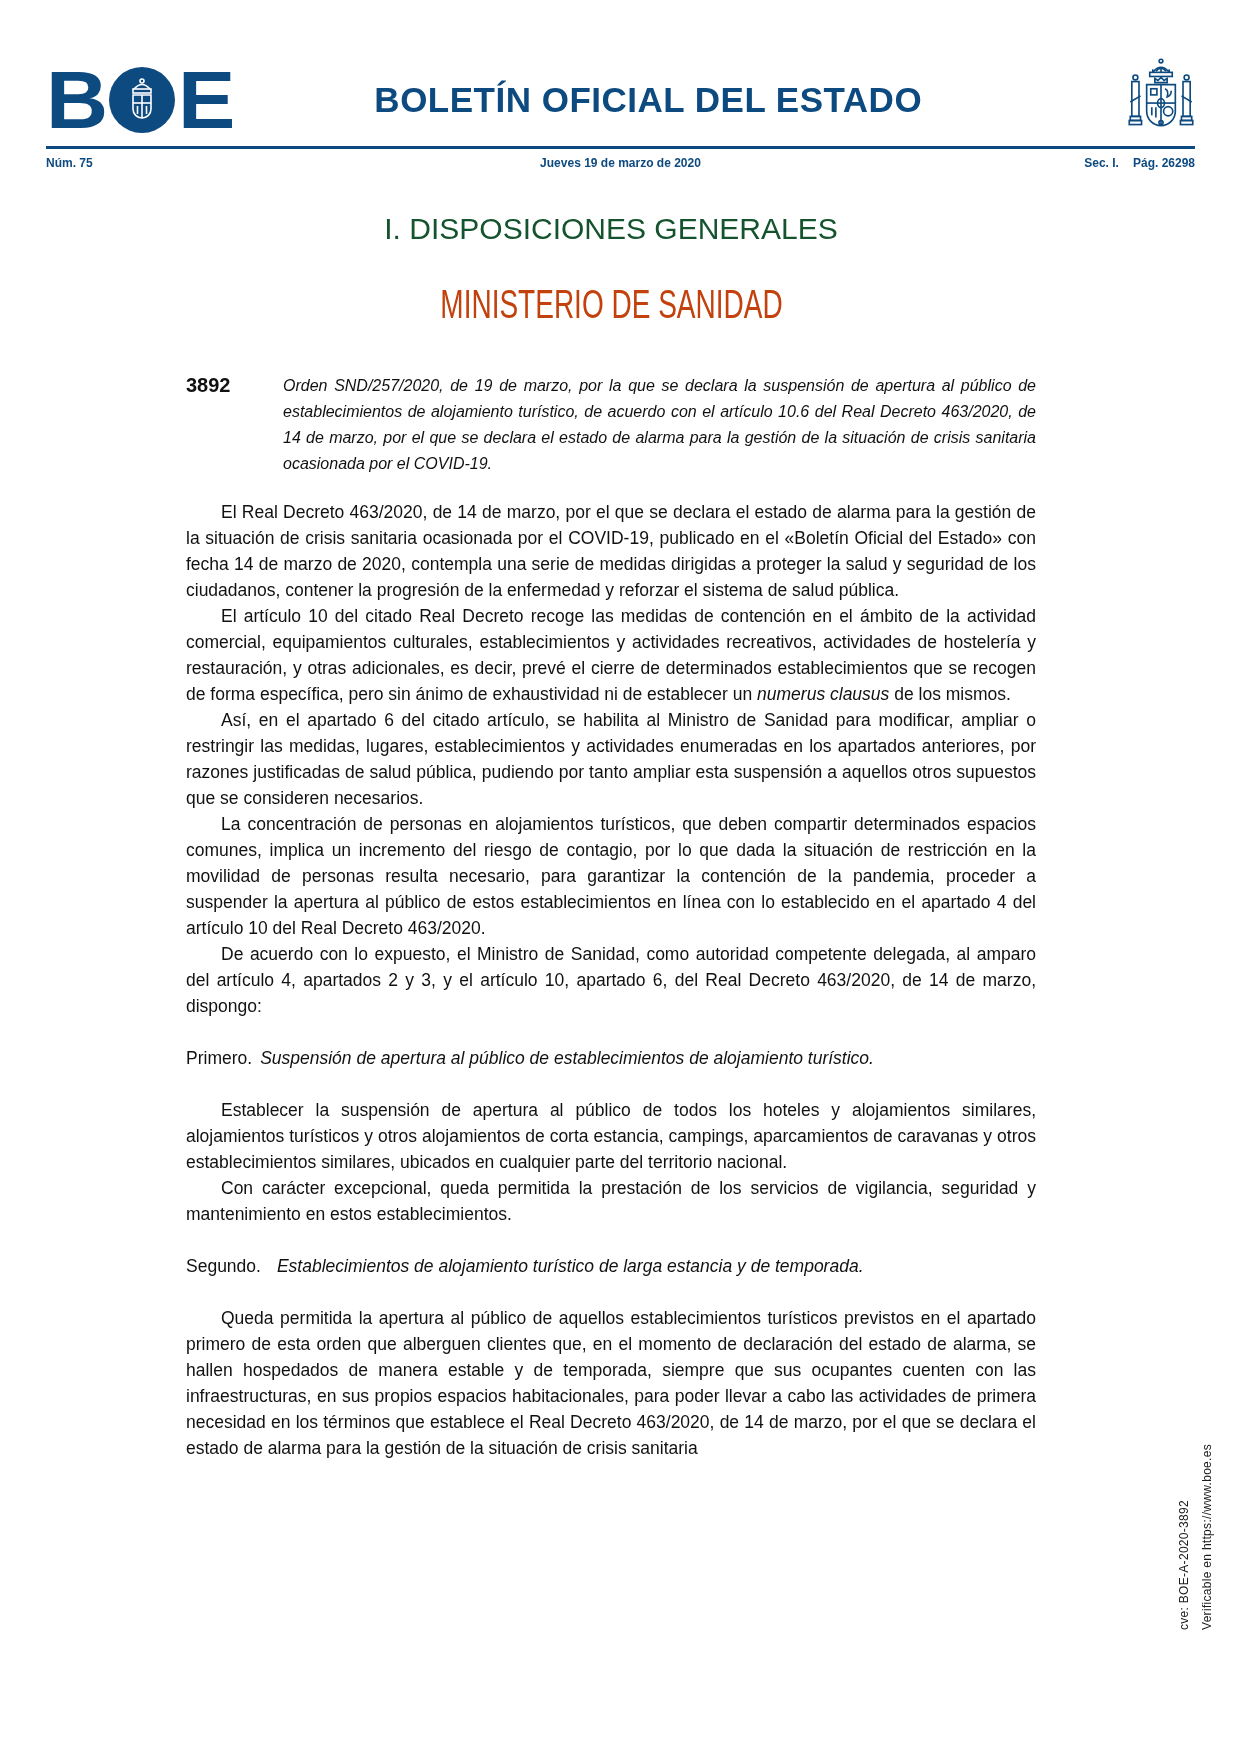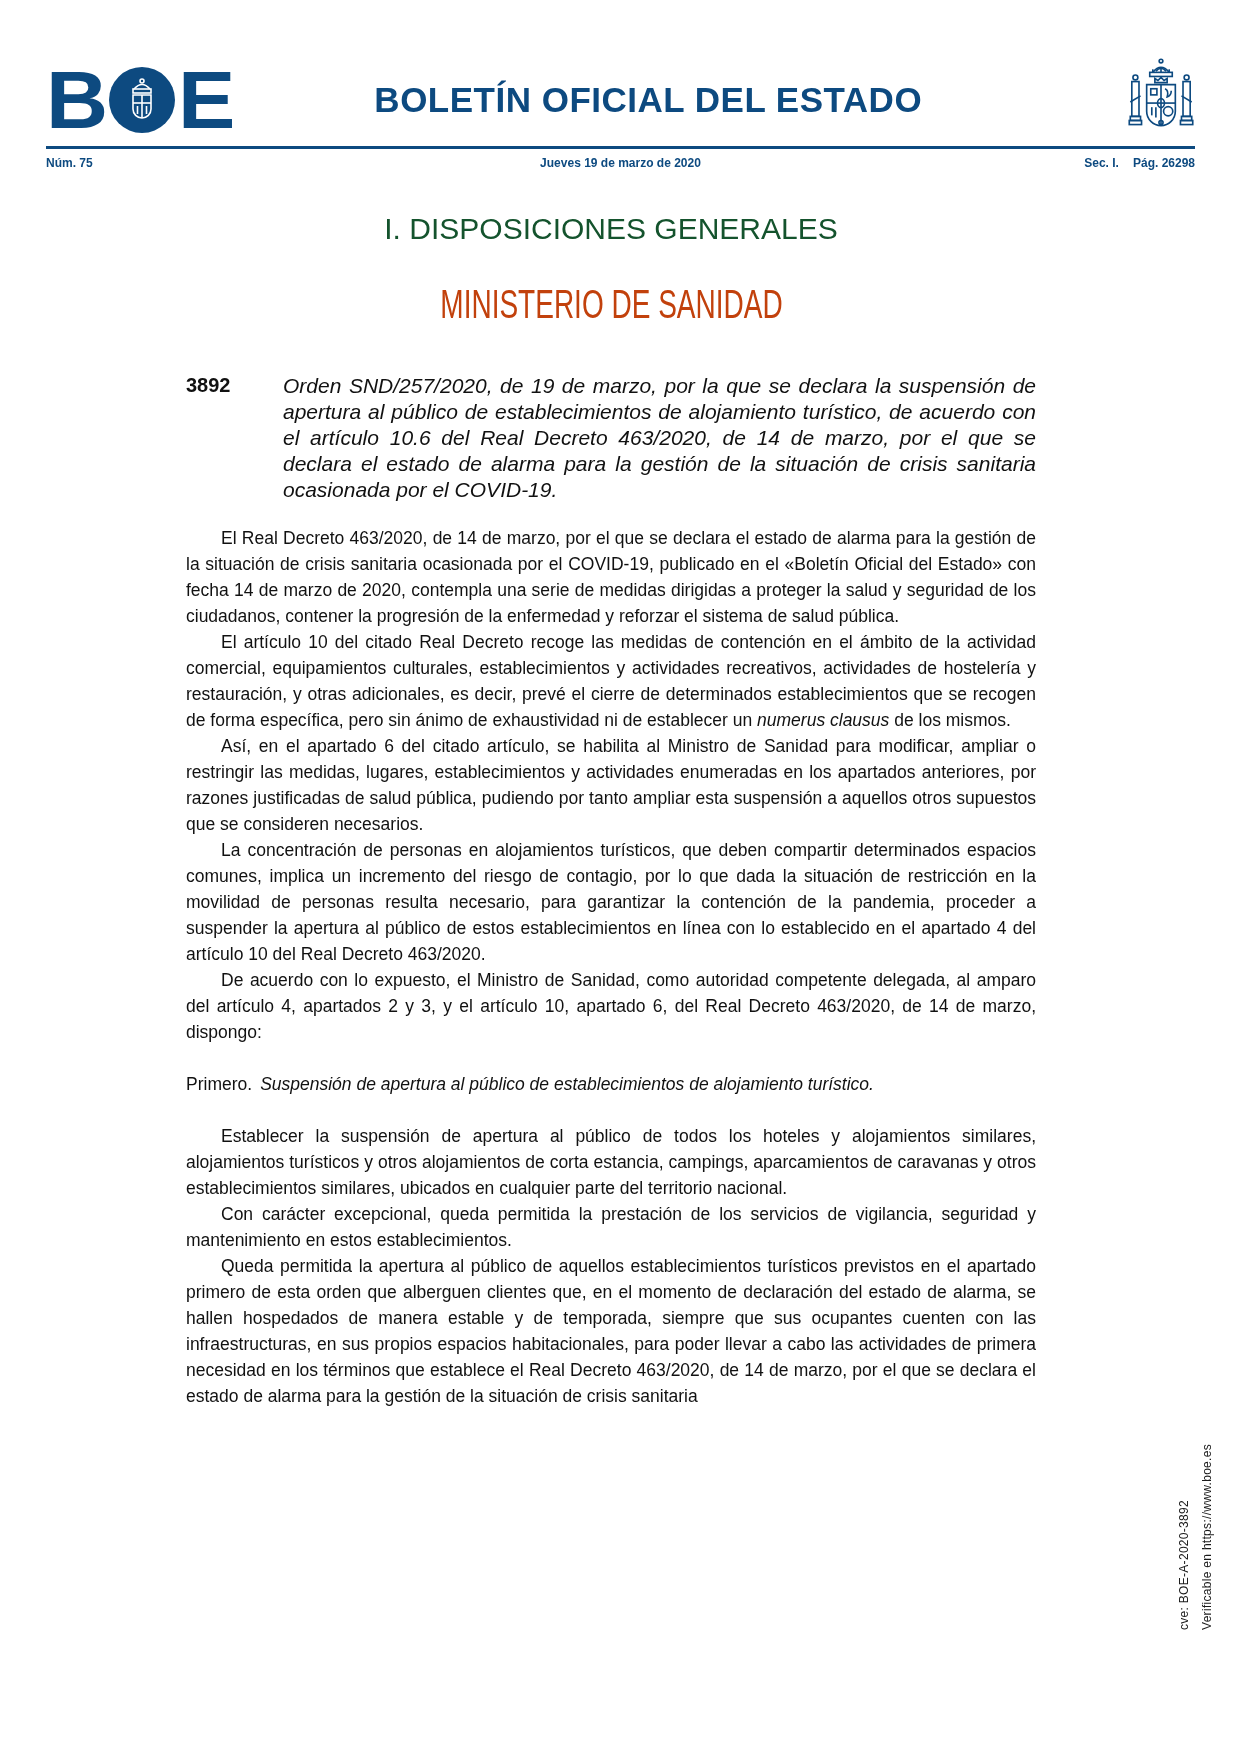--- a/index.html
+++ b/index.html
@@ -54,21 +54,21 @@
   }
   .ministry{
     margin:36px 0 0 0;text-align:center;font-weight:400;color:#c2410c;
     font-size:40px;
   }
   .ministry span{display:inline-block;transform:scaleX(.70);transform-origin:center;white-space:nowrap;}
   .doc-item{display:flex;margin-top:46px;justify-content:flex-end;}
   .doc-item .num{width:97px;font-weight:bold;font-size:20px;padding-top:1px;}
   .doc-item .summary{
     flex:1;margin:0;font-style:italic;
-    font-size:21px;line-height:26px;text-align:justify;
+    font-size:16px;line-height:26px;text-align:justify;
   }
   p.body{
     margin:0;font-size:17.5px;line-height:26px;
     text-align:justify;text-indent:35px;
   }
   p.body.first{margin-top:22px;}
   .section-head{
     margin:26px 0;
     font-size:17.5px;line-height:26px;
     padding-left:35px;text-indent:-35px;
@@ -182,20 +182,21 @@
 
     <p class="body">Así, en el apartado 6 del citado artículo, se habilita al Ministro de Sanidad para modificar, ampliar o restringir las medidas, lugares, establecimientos y actividades enumeradas en los apartados anteriores, por razones justificadas de salud pública, pudiendo por tanto ampliar esta suspensión a aquellos otros supuestos que se consideren necesarios.</p>
     <p class="body">La concentración de personas en alojamientos turísticos, que deben compartir determinados espacios comunes, implica un incremento del riesgo de contagio, por lo que dada la situación de restricción en la movilidad de personas resulta necesario, para garantizar la contención de la pandemia, proceder a suspender la apertura al público de estos establecimientos en línea con lo establecido en el apartado 4 del artículo 10 del Real Decreto 463/2020.</p>
     <p class="body">De acuerdo con lo expuesto, el Ministro de Sanidad, como autoridad competente delegada, al amparo del artículo 4, apartados 2 y 3, y el artículo 10, apartado 6, del Real Decreto 463/2020, de 14 de marzo, dispongo:</p>
 
     <p class="section-head s1"><span class="label">Primero.</span><i>Suspensión de apertura al público de establecimientos de alojamiento turístico.</i></p>
 
     <p class="body">Establecer la suspensión de apertura al público de todos los hoteles y alojamientos similares, alojamientos turísticos y otros alojamientos de corta estancia, campings, aparcamientos de caravanas y otros establecimientos similares, ubicados en cualquier parte del territorio nacional.</p>
     <p class="body">Con carácter excepcional, queda permitida la prestación de los servicios de vigilancia, seguridad y mantenimiento en estos establecimientos.</p>
 
+    <p class="section-head s2"><span class="label">Segundo.</span><i>Establecimientos de alojamiento turístico de larga estancia y de temporada.</i></p>
 
     <p class="body">Queda permitida la apertura al público de aquellos establecimientos turísticos previstos en el apartado primero de esta orden que alberguen clientes que, en el momento de declaración del estado de alarma, se hallen hospedados de manera estable y de temporada, siempre que sus ocupantes cuenten con las infraestructuras, en sus propios espacios habitacionales, para poder llevar a cabo las actividades de primera necesidad en los términos que establece el Real Decreto 463/2020, de 14 de marzo, por el que se declara el estado de alarma para la gestión de la situación de crisis sanitaria</p>
   </main>
 
   <span class="cve-line cve-inner">cve: BOE-A-2020-3892</span>
   <span class="cve-line cve-outer">Verificable en https://www.boe.es</span>
 
 </div>
 
 </body></html>

